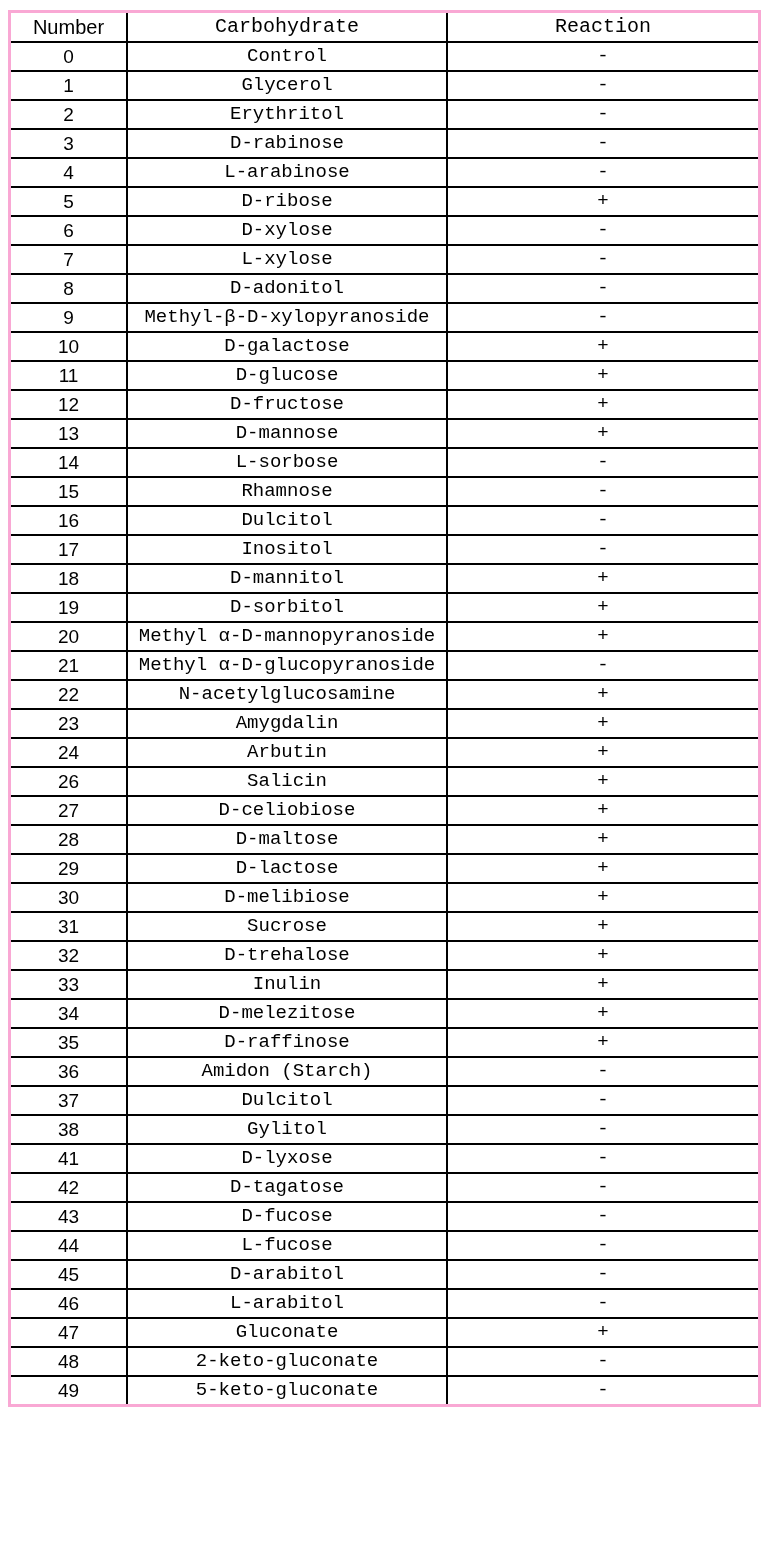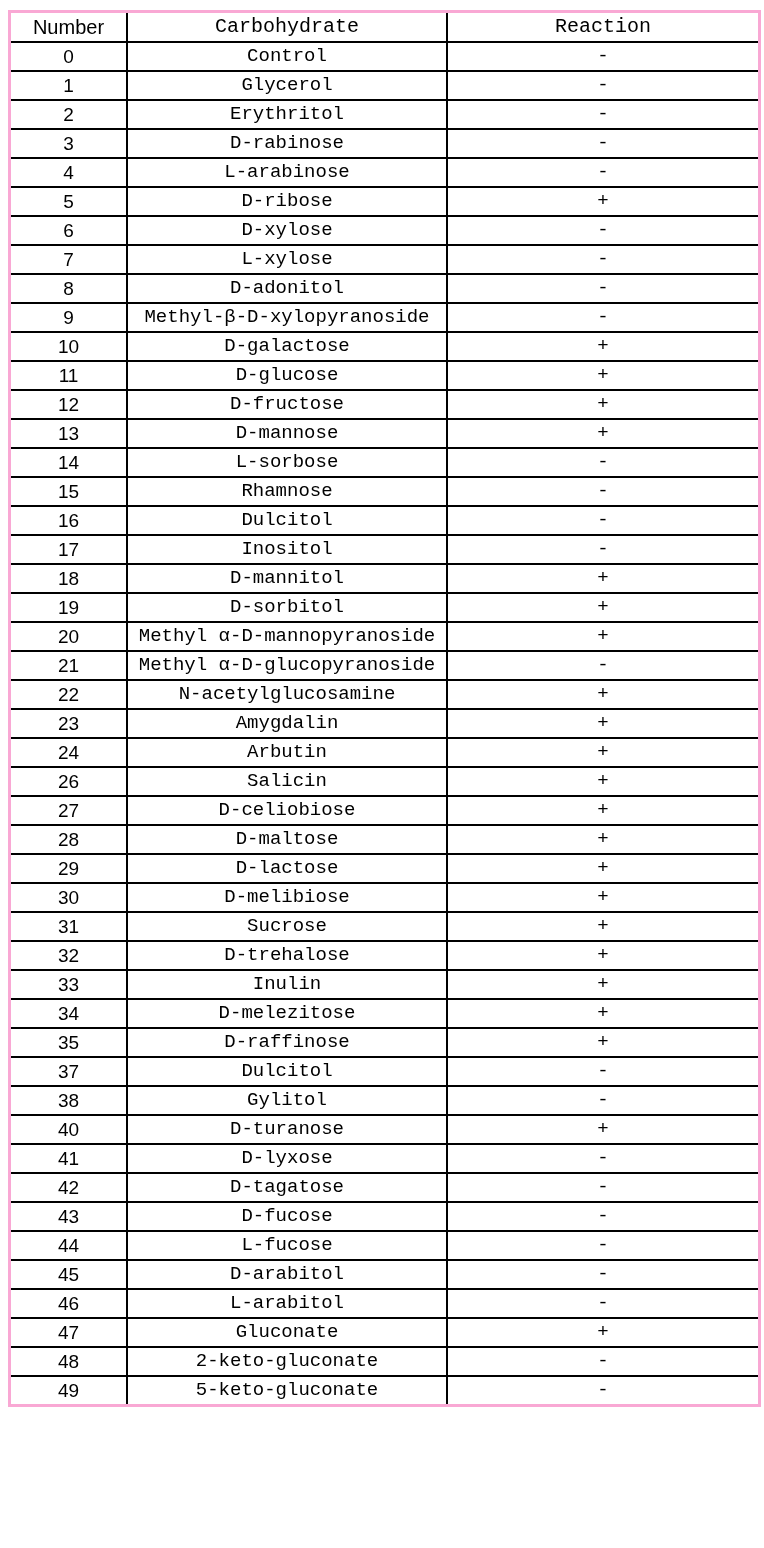--- a/index.html
+++ b/index.html
@@ -269,39 +269,39 @@
       <td class="col-carb">D-melezitose</td>
       <td class="col-reaction">+</td>
     </tr>
 
     <tr>
       <td class="col-number">35</td>
       <td class="col-carb">D-raffinose</td>
       <td class="col-reaction">+</td>
     </tr>
 
+    <tr>
+      <td class="col-number">36</td>
+      <td class="col-carb">Amidon (Starch)</td>
+      <td class="col-reaction">-</td>
+    </tr>
 
     <tr>
       <td class="col-number">37</td>
       <td class="col-carb">Dulcitol</td>
       <td class="col-reaction">-</td>
     </tr>
 
     <tr>
       <td class="col-number">38</td>
       <td class="col-carb">Gylitol</td>
       <td class="col-reaction">-</td>
     </tr>
 
 
-    <tr>
-      <td class="col-number">40</td>
-      <td class="col-carb">D-turanose</td>
-      <td class="col-reaction">+</td>
-    </tr>
 
     <tr>
       <td class="col-number">41</td>
       <td class="col-carb">D-lyxose</td>
       <td class="col-reaction">-</td>
     </tr>
 
     <tr>
       <td class="col-number">42</td>
       <td class="col-carb">D-tagatose</td>

